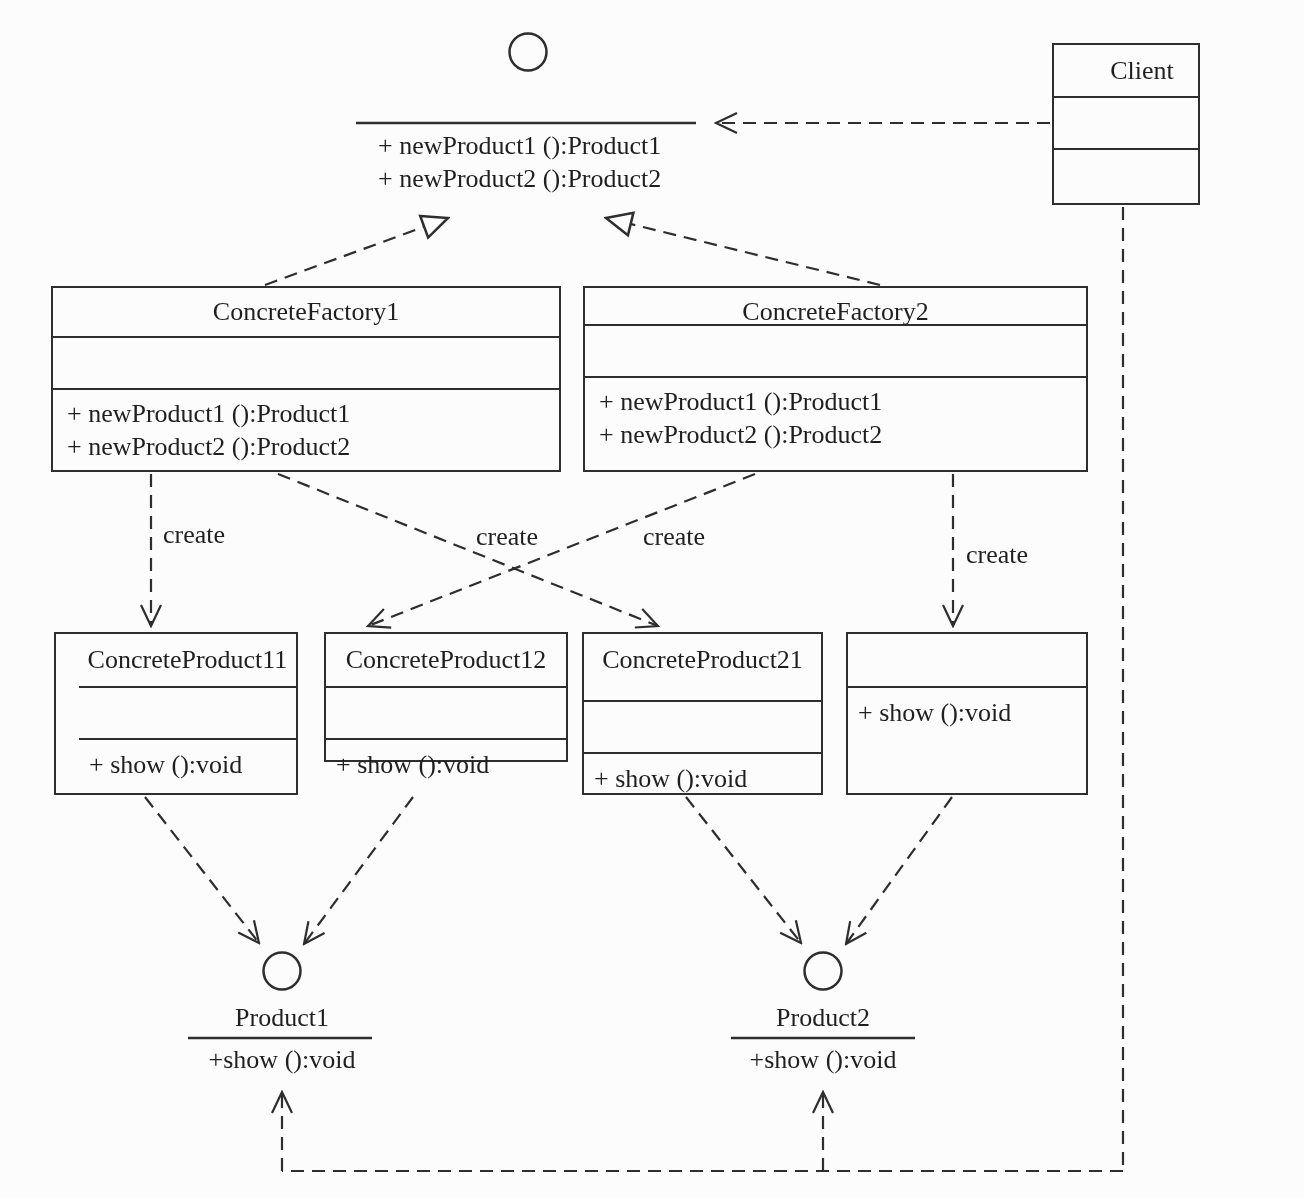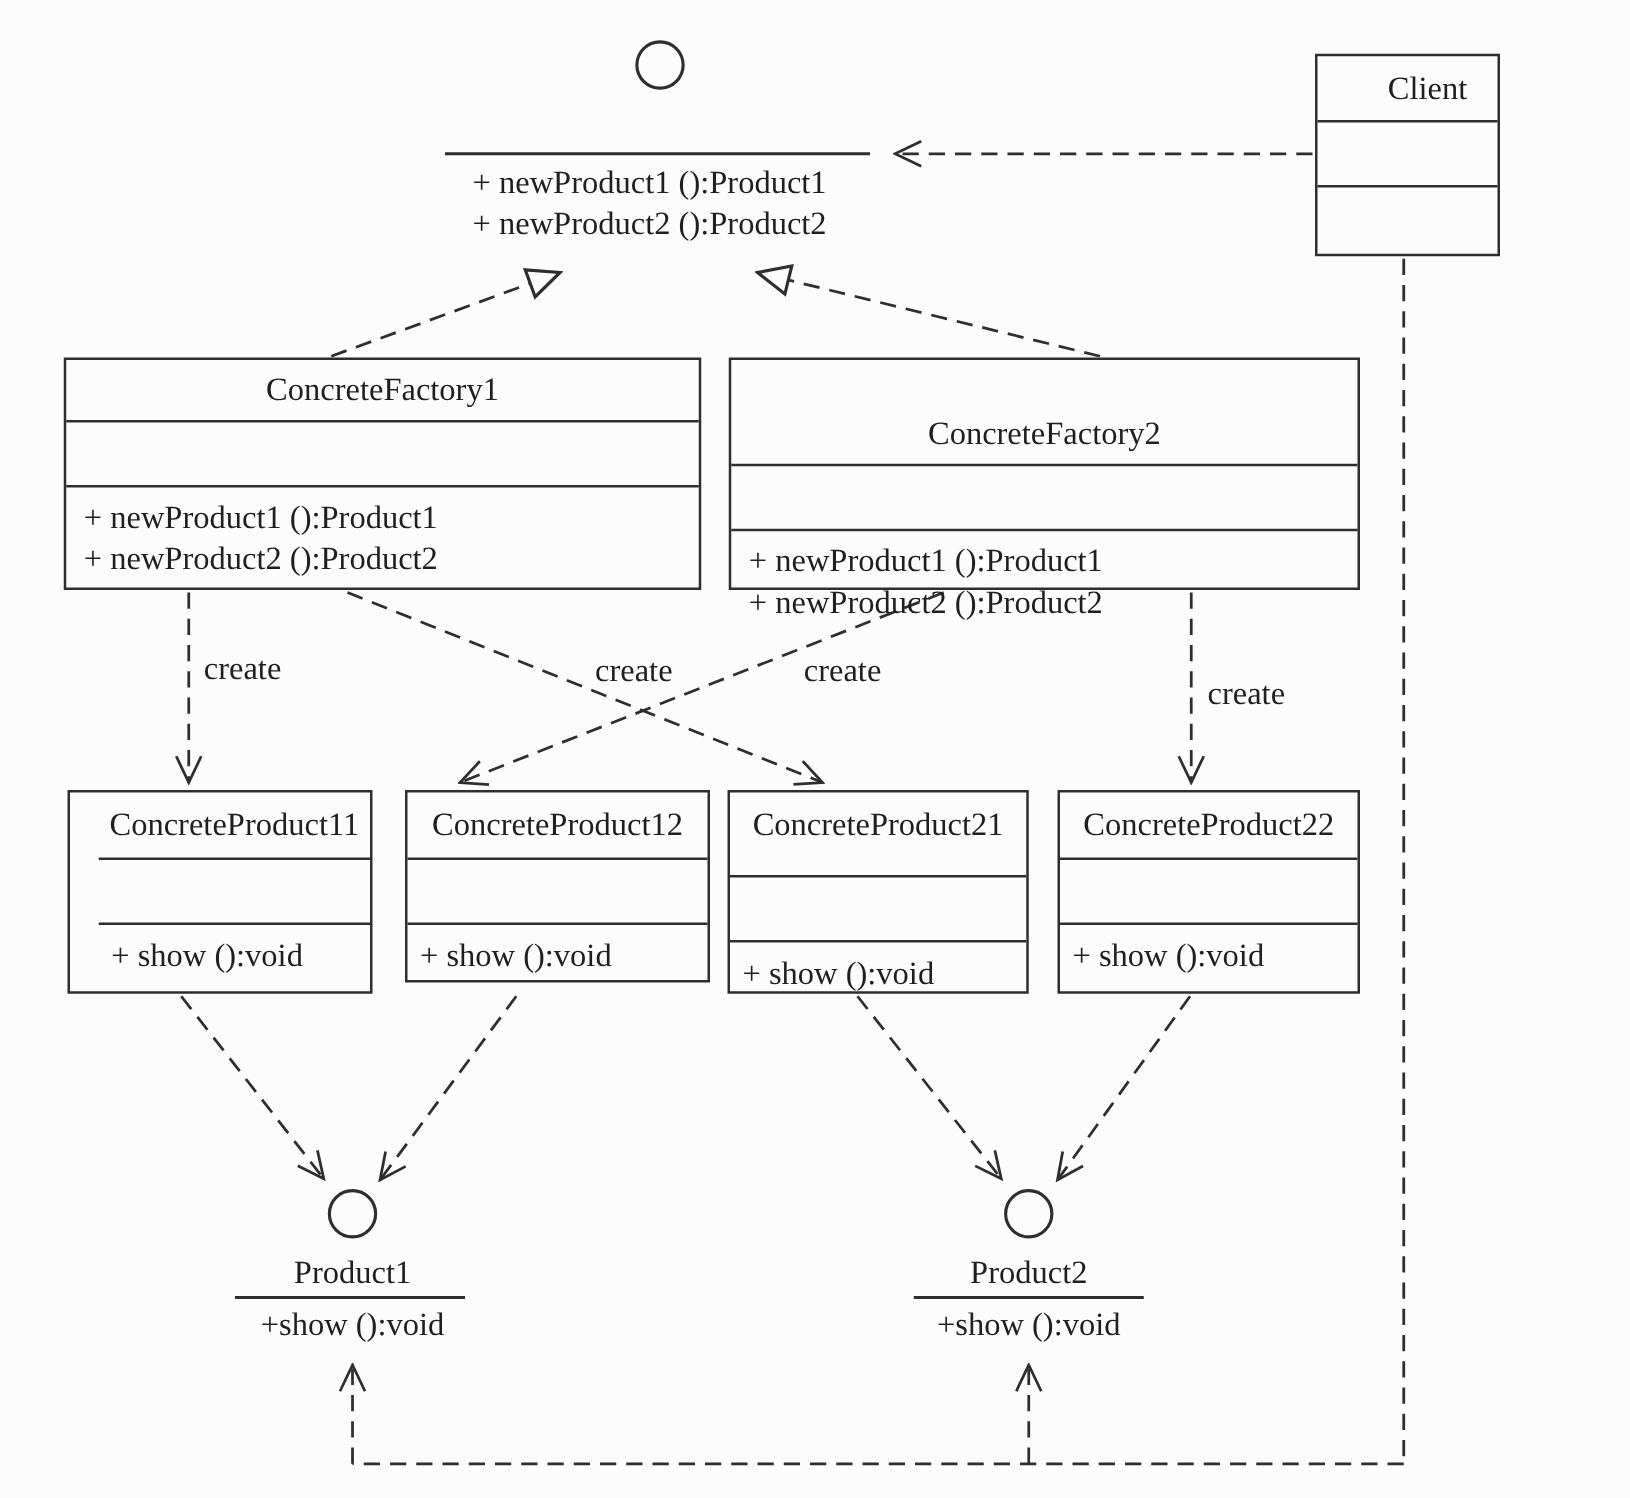--- a/index.html
+++ b/index.html
@@ -97,59 +97,58 @@
   <div class="class-box" style="left:51px;top:286px;width:510px;height:186px;">
     <div class="row title-row" style="height:48px;line-height:48px;">ConcreteFactory1</div>
     <div class="row" style="height:52px;"></div>
     <div class="row methods-row" style="height:80px;padding-top:7px;">
       <div class="method-line">+ newProduct1 ():Product1</div>
       <div class="method-line">+ newProduct2 ():Product2</div>
     </div>
   </div>
 
   <div class="class-box" style="left:583px;top:286px;width:505px;height:186px;">
-    <div class="row title-row" style="height:48px;line-height:48px;margin-top:35px;">ConcreteFactory2</div>
+    <div class="row title-row" style="height:36px;line-height:48px;">ConcreteFactory2</div>
     <div class="row" style="height:52px;"></div>
     <div class="row methods-row" style="height:80px;padding-top:7px;">
       <div class="method-line">+ newProduct1 ():Product1</div>
       <div class="method-line">+ newProduct2 ():Product2</div>
     </div>
   </div>
 
   <div class="create-label" style="left:163px;top:521px;">create</div>
   <div class="create-label" style="left:476px;top:523px;">create</div>
   <div class="create-label" style="left:643px;top:523px;">create</div>
   <div class="create-label" style="left:966px;top:541px;">create</div>
 
   <div class="class-box" style="left:54px;top:632px;width:244px;height:163px;padding-left:23px;">
     <div class="row title-row" style="height:52px;line-height:52px;">ConcreteProduct11</div>
     <div class="row" style="height:52px;"></div>
     <div class="row methods-row" style="height:51px;padding-left:10px;">
       <div class="method-line" style="line-height:49px;">+ show ():void</div>
     </div>
   </div>
 
-  <div class="class-box" style="left:324px;top:632px;width:244px;height:154px;">
+  <div class="class-box" style="left:324px;top:632px;width:244px;height:130px;">
     <div class="row title-row" style="height:52px;line-height:52px;">ConcreteProduct12</div>
     <div class="row" style="height:52px;"></div>
     <div class="row methods-row" style="height:51px;padding-left:10px;">
       <div class="method-line" style="line-height:49px;">+ show ():void</div>
     </div>
   </div>
 
   <div class="class-box" style="left:582px;top:632px;width:241px;height:163px;">
     <div class="row title-row" style="height:66px;line-height:52px;">ConcreteProduct21</div>
     <div class="row" style="height:52px;"></div>
     <div class="row methods-row" style="height:51px;padding-left:10px;">
       <div class="method-line" style="line-height:49px;">+ show ():void</div>
     </div>
   </div>
 
   <div class="class-box" style="left:846px;top:632px;width:242px;height:163px;">
-    <div class="row title-row" style="height:52px;line-height:52px;">ConcreteProduct22</div>
     <div class="row" style="height:52px;"></div>
     <div class="row methods-row" style="height:51px;padding-left:10px;">
       <div class="method-line" style="line-height:49px;">+ show ():void</div>
     </div>
   </div>
 
   <div class="txt centered" style="left:182px;top:1002px;width:200px;">Product1</div>
   <div class="txt centered" style="left:162px;top:1044px;width:240px;">+show ():void</div>
 
   <div class="txt centered" style="left:723px;top:1002px;width:200px;">Product2</div>

